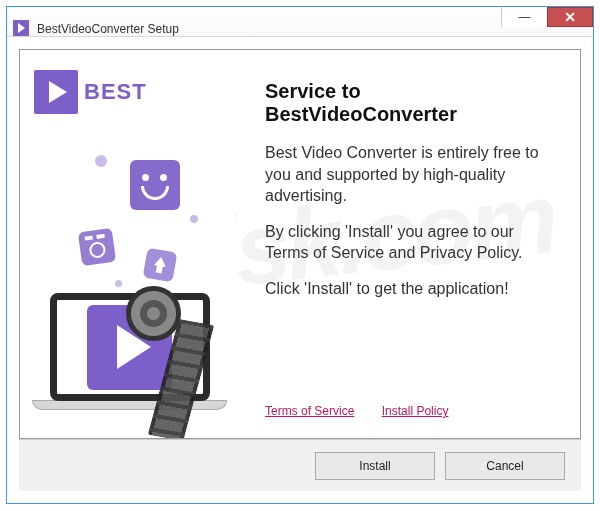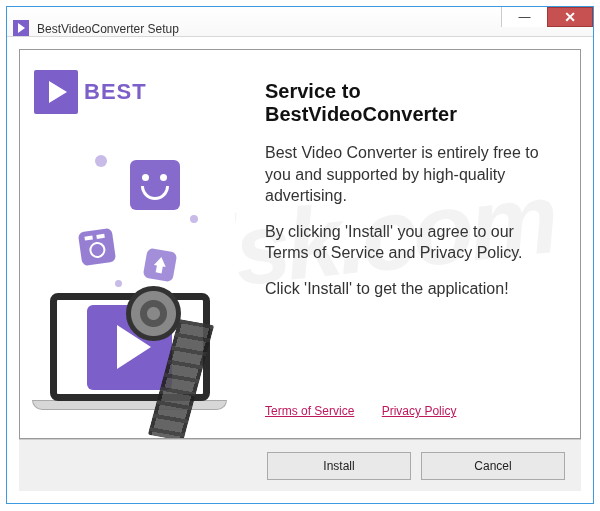--- a/index.html
+++ b/index.html
@@ -267,21 +267,21 @@
     height: 52px;
     border-top: 1px solid #ccc;
     background: #f0f0f0;
     display: flex;
     align-items: center;
     justify-content: flex-end;
     padding-right: 16px;
     gap: 10px;
   }
   .btn {
-    width: 144px; height: 28px;
+    width: 120px; height: 28px;
     background: #e9e9e9;
     border: 1px solid #aaa;
     font-size: 12px;
     color: #222;
     cursor: pointer;
   }
 
   .watermark {
     position: absolute;
     top: 50%; left: 50%;
@@ -337,21 +337,21 @@
         </div>
       </div>
 
       <div class="right-pane">
         <div class="heading">Service to BestVideoConverter</div>
         <div class="para">Best Video Converter is entirely free to you and supported by high-quality advertising.</div>
         <div class="para">By clicking 'Install' you agree to our Terms of Service and Privacy Policy.</div>
         <div class="para">Click 'Install' to get the application!</div>
         <div class="links">
           <a>Terms of Service</a>
-          <a>Privacy Policy</a>
+          <a>Install Policy</a>
         </div>
       </div>
 
     </div>
 
     <div class="buttonbar">
       <button class="btn">Install</button>
       <button class="btn">Cancel</button>
     </div>
   </div>

